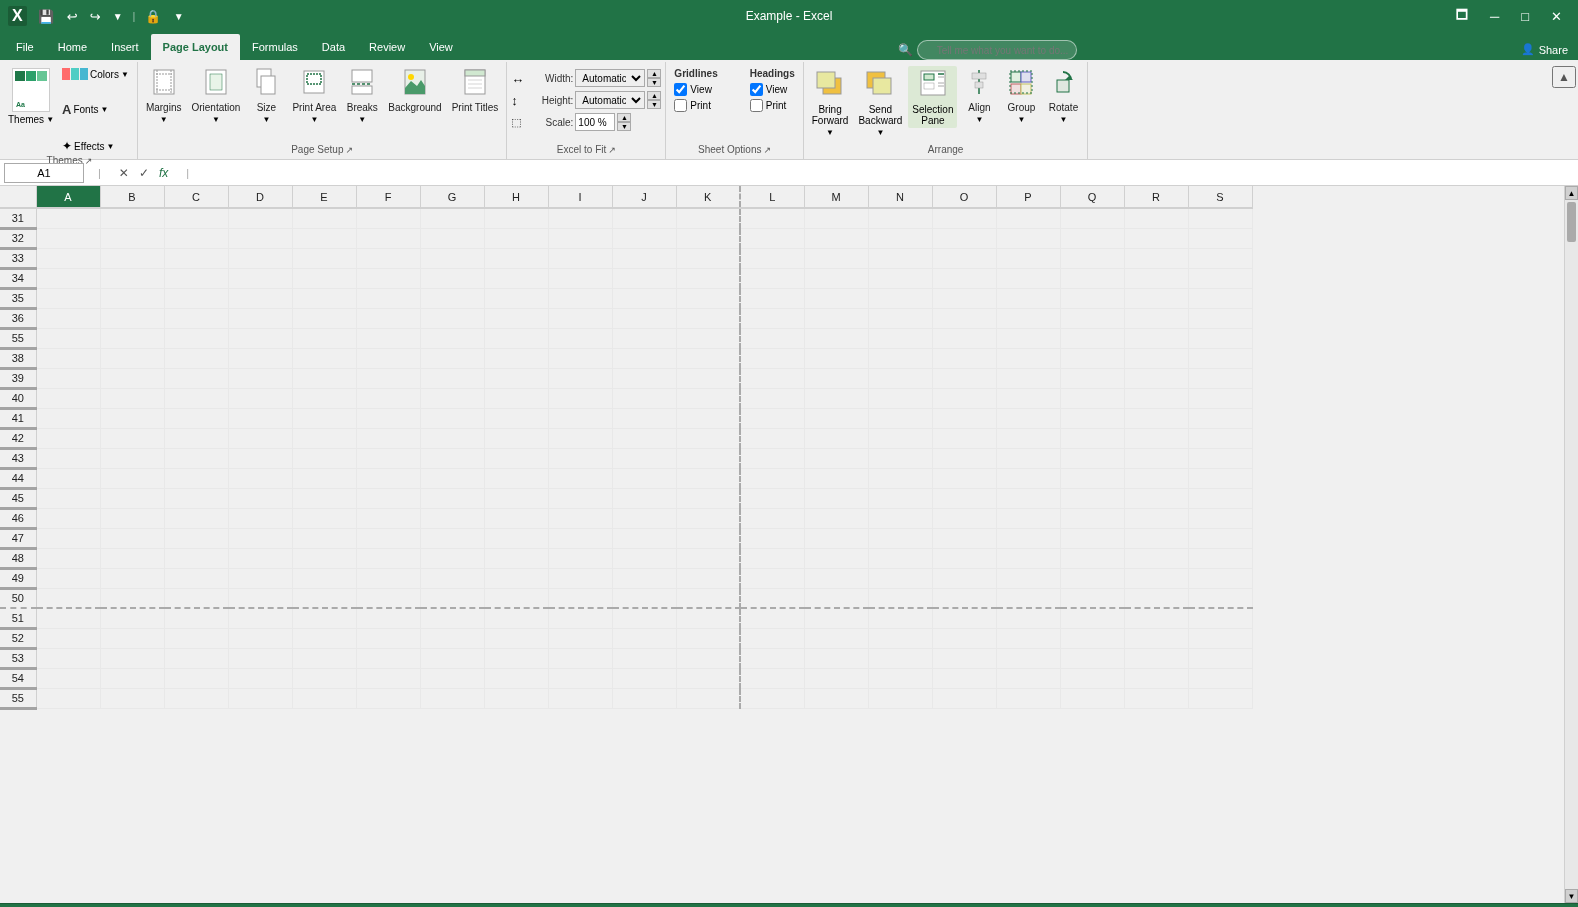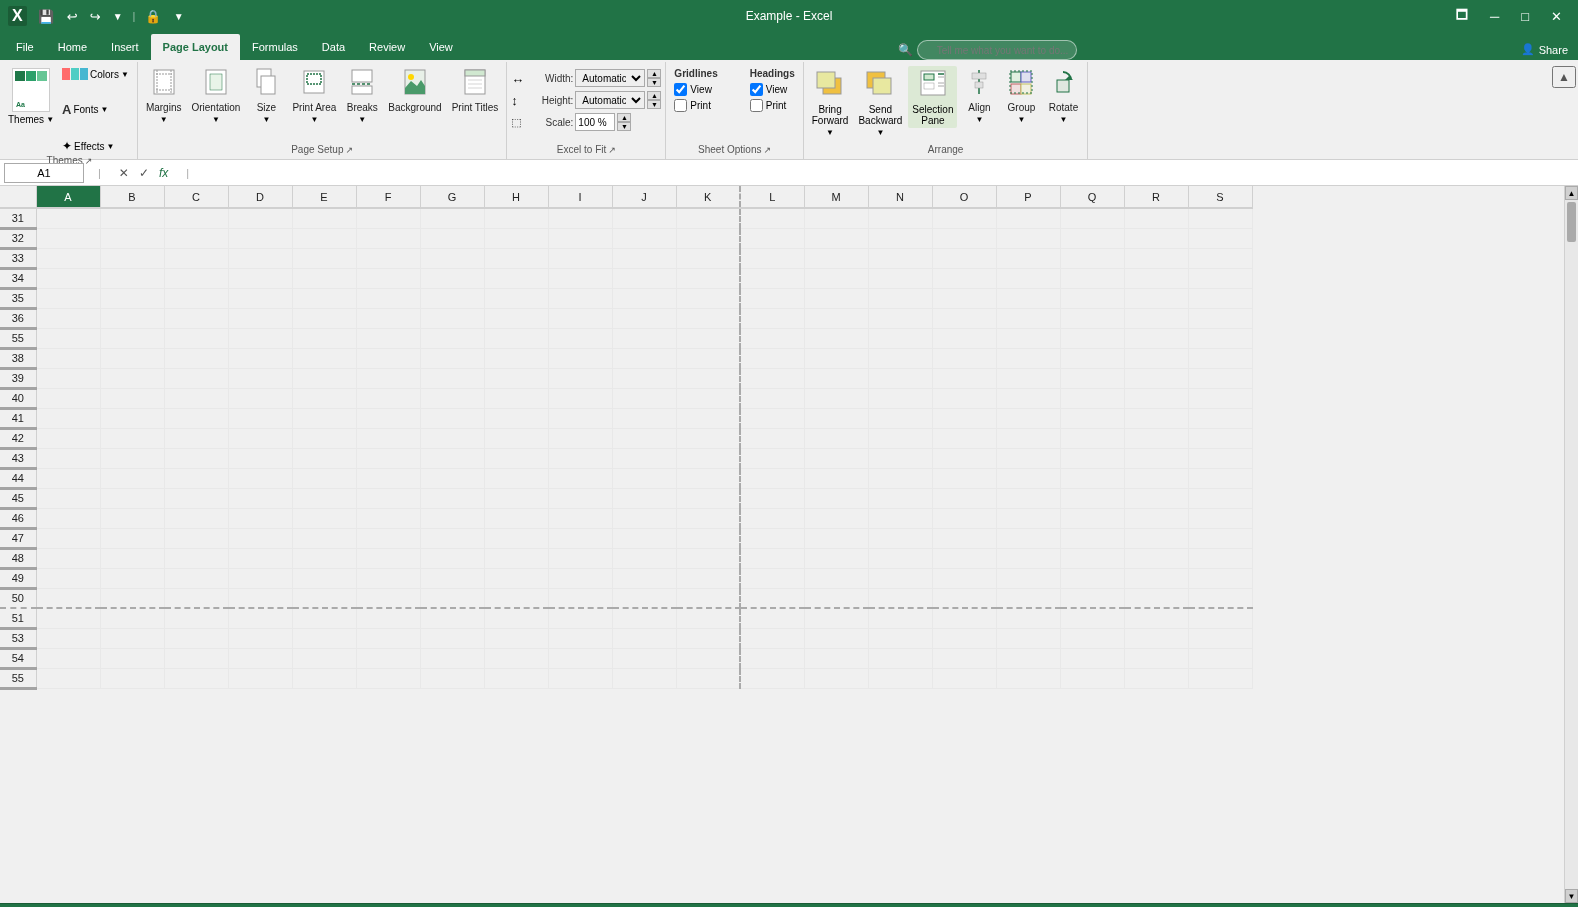--- a/index.html
+++ b/index.html
@@ -1146,20 +1146,42 @@
             <td class="data-cell"></td>
             <td class="data-cell"></td>
             <td class="data-cell"></td>
             <td class="data-cell"></td>
             <td class="data-cell"></td>
             <td class="data-cell"></td>
             <td class="data-cell"></td>
             <td class="data-cell"></td>
           </tr>
           <tr>
+            <td class="row-num-cell">52</td>
+            <td class="data-cell"></td>
+            <td class="data-cell"></td>
+            <td class="data-cell"></td>
+            <td class="data-cell"></td>
+            <td class="data-cell"></td>
+            <td class="data-cell"></td>
+            <td class="data-cell"></td>
+            <td class="data-cell"></td>
+            <td class="data-cell"></td>
+            <td class="data-cell"></td>
+            <td class="data-cell" style="border-right: 2px dashed rgb(170, 170, 170);"></td>
+            <td class="data-cell"></td>
+            <td class="data-cell"></td>
+            <td class="data-cell"></td>
+            <td class="data-cell"></td>
+            <td class="data-cell"></td>
+            <td class="data-cell"></td>
+            <td class="data-cell"></td>
+            <td class="data-cell"></td>
+          </tr>
+          <tr>
             <td class="row-num-cell">53</td>
             <td class="data-cell"></td>
             <td class="data-cell"></td>
             <td class="data-cell"></td>
             <td class="data-cell"></td>
             <td class="data-cell"></td>
             <td class="data-cell"></td>
             <td class="data-cell"></td>
             <td class="data-cell"></td>
             <td class="data-cell"></td>

